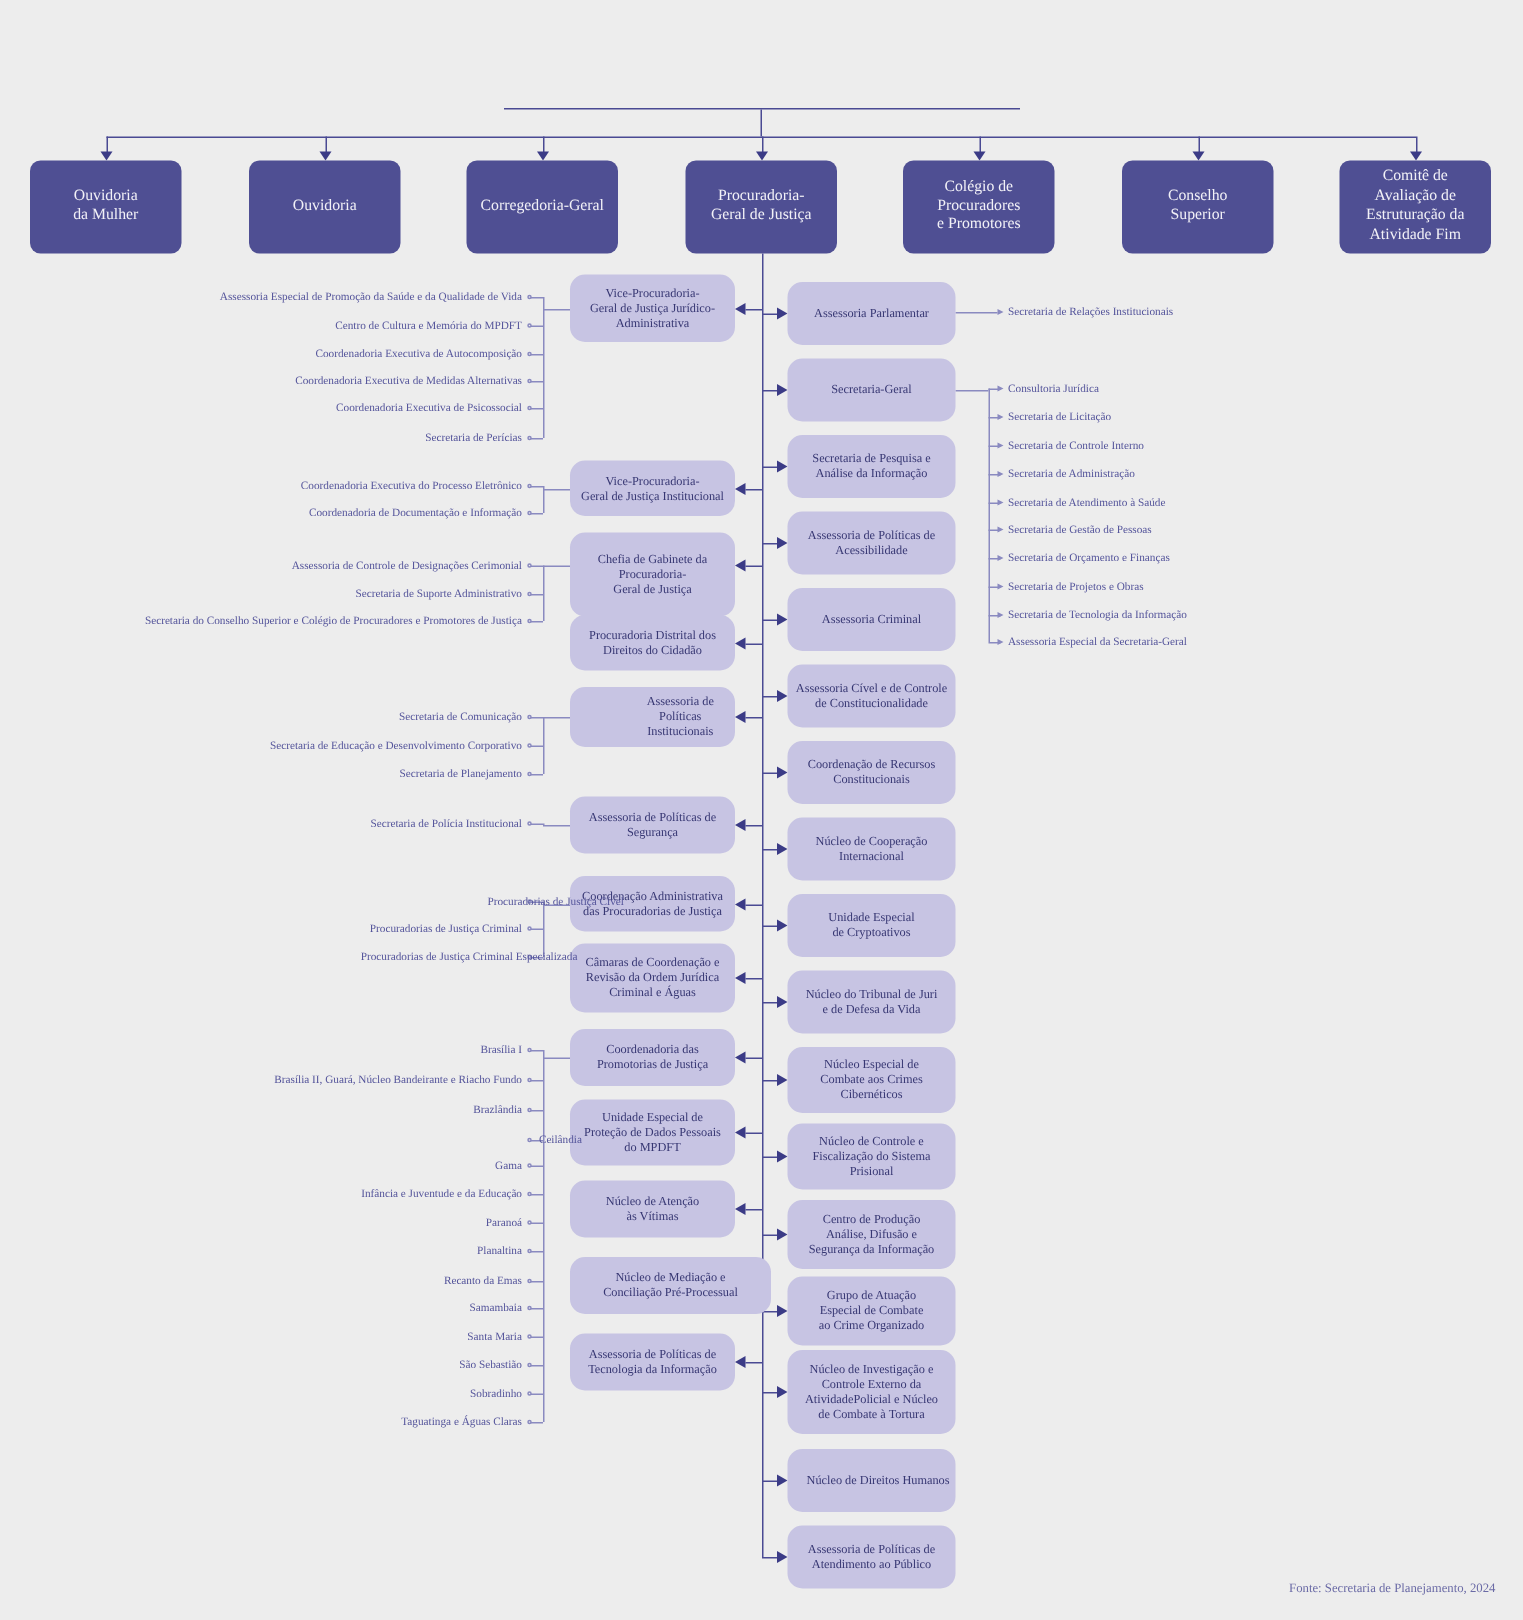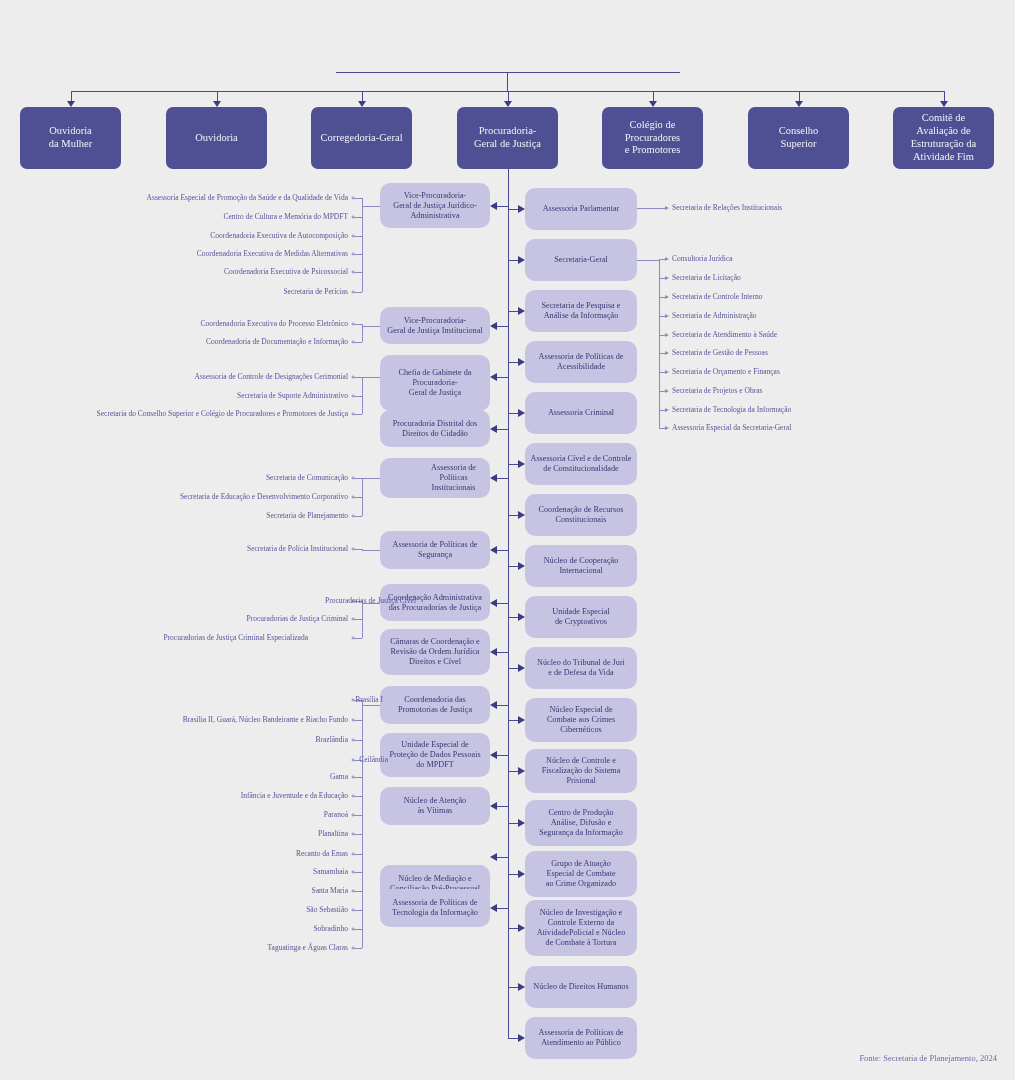--- a/index.html
+++ b/index.html
@@ -314,32 +314,32 @@
       <div class="box light" style="left: 380px; top: 458px; width: 110px; height: 40px; padding-left: 41px;">
         <div><span>Assessoria de Políticas</span><br><span>Institucionais</span></div>
       </div>
       <div class="box light" style="left: 380px; top: 531px; width: 110px; height: 38px;">
         <div><span>Assessoria de Políticas de</span><br><span>Segurança</span></div>
       </div>
       <div class="box light" style="left: 380px; top: 584px; width: 110px; height: 37px;">
         <div><span>Coordenação Administrativa</span><br><span>das Procuradorias de Justiça</span></div>
       </div>
       <div class="box light" style="left: 380px; top: 629px; width: 110px; height: 46px;">
-        <div><span>Câmaras de Coordenação e</span><br><span>Revisão da Ordem Jurídica</span><br><span>Direitos e Cível</span></div>
+        <div><span>Câmaras de Coordenação e</span><br><span>Revisão da Ordem Jurídica</span><br><span>Criminal e Águas</span></div>
       </div>
       <div class="box light" style="left: 380px; top: 686px; width: 110px; height: 38px;">
         <div><span>Coordenadoria das</span><br><span>Promotorias de Justiça</span></div>
       </div>
       <div class="box light" style="left: 380px; top: 733px; width: 110px; height: 44px;">
         <div><span>Unidade Especial de</span><br><span>Proteção de Dados Pessoais</span><br><span>do MPDFT</span></div>
       </div>
       <div class="box light" style="left: 380px; top: 787px; width: 110px; height: 38px;">
         <div><span>Núcleo de Atenção</span><br><span>às Vítimas</span></div>
       </div>
-      <div class="box light" style="left: 380px; top: 838px; width: 110px; height: 38px; margin-top: 27px;">
+      <div class="box light" style="left: 380px; top: 838px; width: 134px; height: 38px;">
         <div><span>Núcleo de Mediação e</span><br><span>Conciliação Pré-Processual</span></div>
       </div>
       <div class="box light" style="left: 380px; top: 889px; width: 110px; height: 38px;">
         <div><span>Assessoria de Políticas de</span><br><span>Tecnologia da Informação</span></div>
       </div>
     </div>
   <div id="right-col">
       <div class="box light" style="left: 525px; top: 188px; width: 112px; height: 42px;">
         <div><span>Assessoria Parlamentar</span></div>
       </div>
@@ -378,21 +378,21 @@
       </div>
       <div class="box light" style="left: 525px; top: 800px; width: 112px; height: 46px;">
         <div><span>Centro de Produção</span><br><span>Análise, Difusão e</span><br><span>Segurança da Informação</span></div>
       </div>
       <div class="box light" style="left: 525px; top: 851px; width: 112px; height: 46px;">
         <div><span>Grupo de Atuação</span><br><span>Especial de Combate</span><br><span>ao Crime Organizado</span></div>
       </div>
       <div class="box light" style="left: 525px; top: 900px; width: 112px; height: 56px;">
         <div><span>Núcleo de Investigação e</span><br><span>Controle Externo da</span><br><span>AtividadePolicial e Núcleo</span><br><span>de Combate à Tortura</span></div>
       </div>
-      <div class="box light" style="left: 525px; top: 966px; width: 112px; height: 42px;">
+      <div class="box light" style="left: 525px; top: 966px; width: 112px; height: 42px; justify-content: flex-end;">
         <div><span>Núcleo de Direitos Humanos</span></div>
       </div>
       <div class="box light" style="left: 525px; top: 1017px; width: 112px; height: 42px;">
         <div><span>Assessoria  de Políticas de</span><br><span>Atendimento ao Público</span></div>
       </div>
     </div>
   <div id="mid-leaves">
       <div class="leaf r-align" style="left: 0px; top: 198px; width: 348px;">Assessoria Especial de Promoção da Saúde e da Qualidade de Vida</div>
       <div class="leaf r-align" style="left: 0px; top: 217px; width: 348px;">Centro de Cultura e Memória do MPDFT</div>
       <div class="leaf r-align" style="left: 0px; top: 236px; width: 348px;">Coordenadoria Executiva de Autocomposição</div>
@@ -403,22 +403,22 @@
       <div class="leaf r-align" style="left: 0px; top: 342px; width: 348px;">Coordenadoria de Documentação e Informação</div>
       <div class="leaf r-align" style="left: 0px; top: 377px; width: 348px;">Assessoria de Controle de Designações  Cerimonial</div>
       <div class="leaf r-align" style="left: 0px; top: 396px; width: 348px;">Secretaria de Suporte Administrativo</div>
       <div class="leaf r-align" style="left: 0px; top: 414px; width: 348px;">Secretaria do Conselho Superior e Colégio de Procuradores e Promotores de Justiça</div>
       <div class="leaf r-align" style="left: 0px; top: 478px; width: 348px;">Secretaria de Comunicação</div>
       <div class="leaf r-align" style="left: 0px; top: 497px; width: 348px;">Secretaria de Educação e Desenvolvimento Corporativo</div>
       <div class="leaf r-align" style="left: 0px; top: 516px; width: 348px;">Secretaria de Planejamento</div>
       <div class="leaf r-align" style="left: 0px; top: 549px; width: 348px;">Secretaria de Polícia Institucional</div>
       <div class="leaf r-align" style="left: 0px; top: 601px; width: 416px;">Procuradorias de Justiça Cível</div>
       <div class="leaf r-align" style="left: 0px; top: 619px; width: 348px;">Procuradorias de Justiça Criminal</div>
-      <div class="leaf r-align" style="left: 16px; top: 638px; width: 292px;">Procuradorias de Justiça Criminal Especializada</div>
-      <div class="leaf r-align" style="left: 0px; top: 700px; width: 348px; margin-left: 35px;">Brasília I</div>
+      <div class="leaf r-align" style="left: 0px; top: 638px; width: 385px;">Procuradorias de Justiça Criminal Especializada</div>
+      <div class="leaf r-align" style="left: 0px; top: 700px; width: 348px;">Brasília I</div>
       <div class="leaf r-align" style="left: 0px; top: 720px; width: 348px;">Brasília II, Guará, Núcleo Bandeirante e Riacho Fundo</div>
       <div class="leaf r-align" style="left: 0px; top: 740px; width: 348px;">Brazlândia</div>
       <div class="leaf r-align" style="left: 0px; top: 760px; width: 348px; padding-left: 40px;">Ceilândia</div>
       <div class="leaf r-align" style="left: 0px; top: 777px; width: 348px;">Gama</div>
       <div class="leaf r-align" style="left: 0px; top: 796px; width: 348px;">Infância e Juventude e da Educação</div>
       <div class="leaf r-align" style="left: 0px; top: 815px; width: 348px;">Paranoá</div>
       <div class="leaf r-align" style="left: 0px; top: 834px; width: 348px;">Planaltina</div>
       <div class="leaf r-align" style="left: 0px; top: 854px; width: 348px;">Recanto da Emas</div>
       <div class="leaf r-align" style="left: 0px; top: 872px; width: 348px;">Samambaia</div>
       <div class="leaf r-align" style="left: 0px; top: 891px; width: 348px;">Santa Maria</div>

